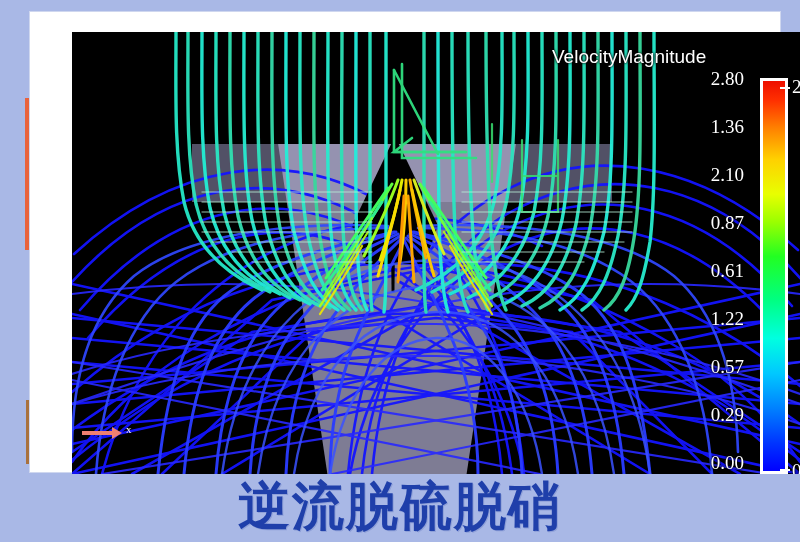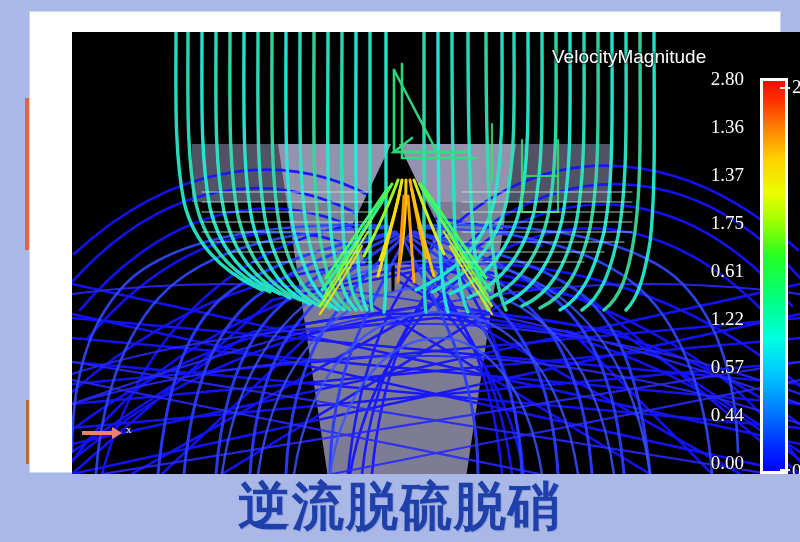--- a/index.html
+++ b/index.html
@@ -313,26 +313,26 @@
           <div id="axis-label">x</div>
         </div>
 
         <div id="legend">
           <div id="legend-title">VelocityMagnitude</div>
 
           <div id="colorbar"></div>
 
           <div class="cb-tick" style="top:28px">2.80</div>
           <div class="cb-tick" style="top:76px">1.36</div>
-          <div class="cb-tick" style="top:124px">1.37</div>
-          <div class="cb-tick" style="top:172px">1.75</div>
+          <div class="cb-tick" style="top:124px">2.10</div>
+          <div class="cb-tick" style="top:172px">0.87</div>
           <div class="cb-tick" style="top:220px">0.61</div>
           <div class="cb-tick" style="top:268px">1.22</div>
           <div class="cb-tick" style="top:316px">0.57</div>
-          <div class="cb-tick" style="top:364px">0.44</div>
+          <div class="cb-tick" style="top:364px">0.29</div>
           <div class="cb-tick" style="top:412px">0.00</div>
 
           <div class="cb-anno-dash" style="top:47px"></div>
           <div class="cb-anno" style="top:36px">2.74</div>
           <div class="cb-anno-dash" style="top:429px"></div>
           <div class="cb-anno" style="top:420px">0.00</div>
         </div>
 
       </div>
     </div>

